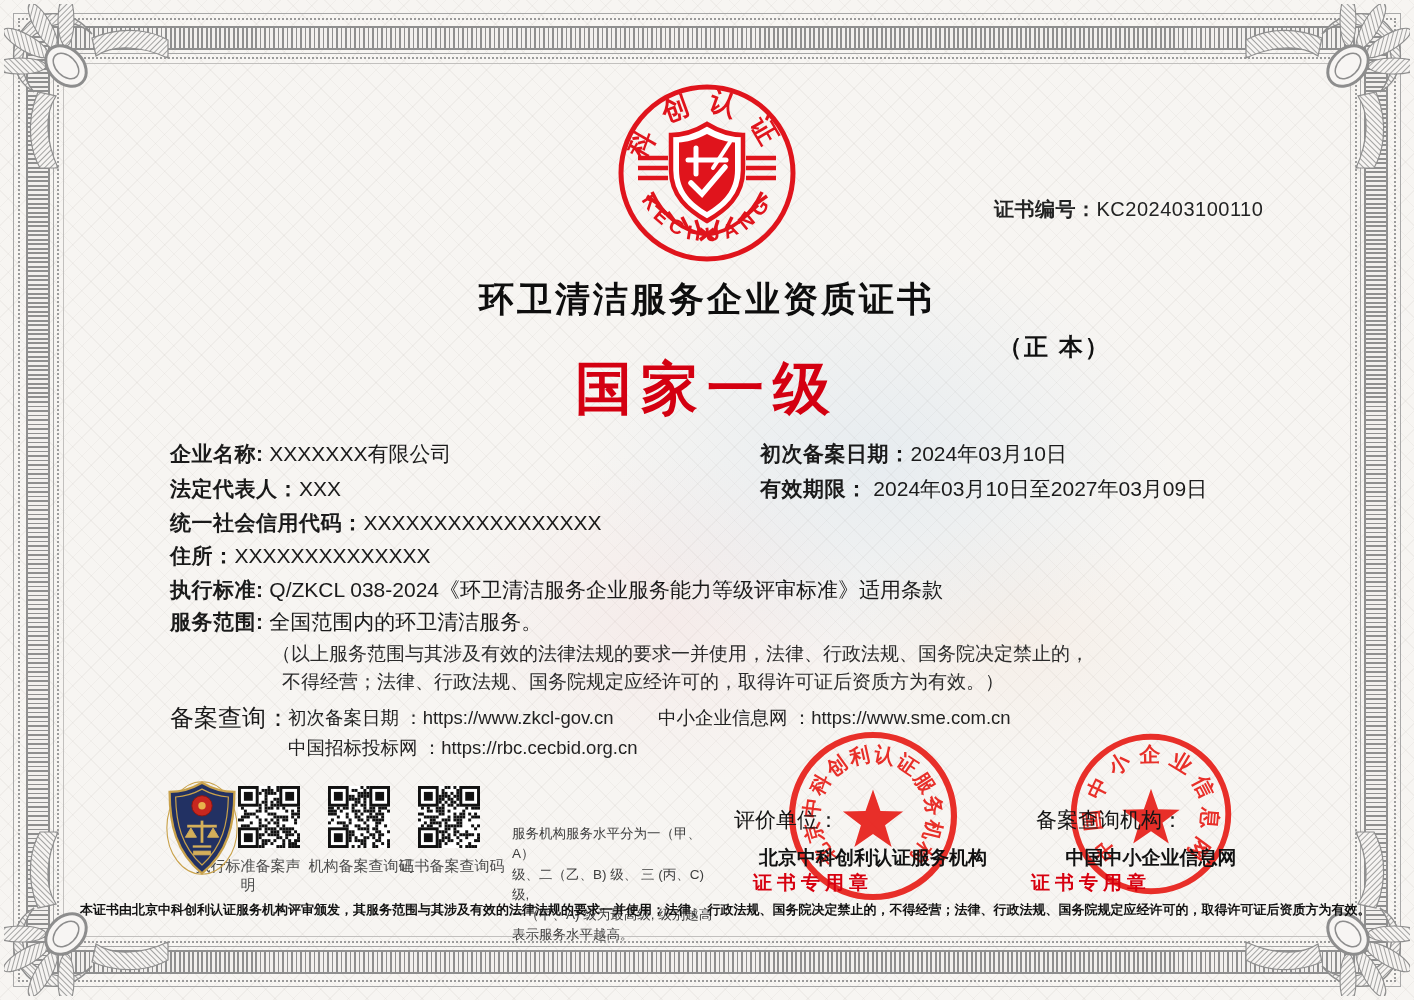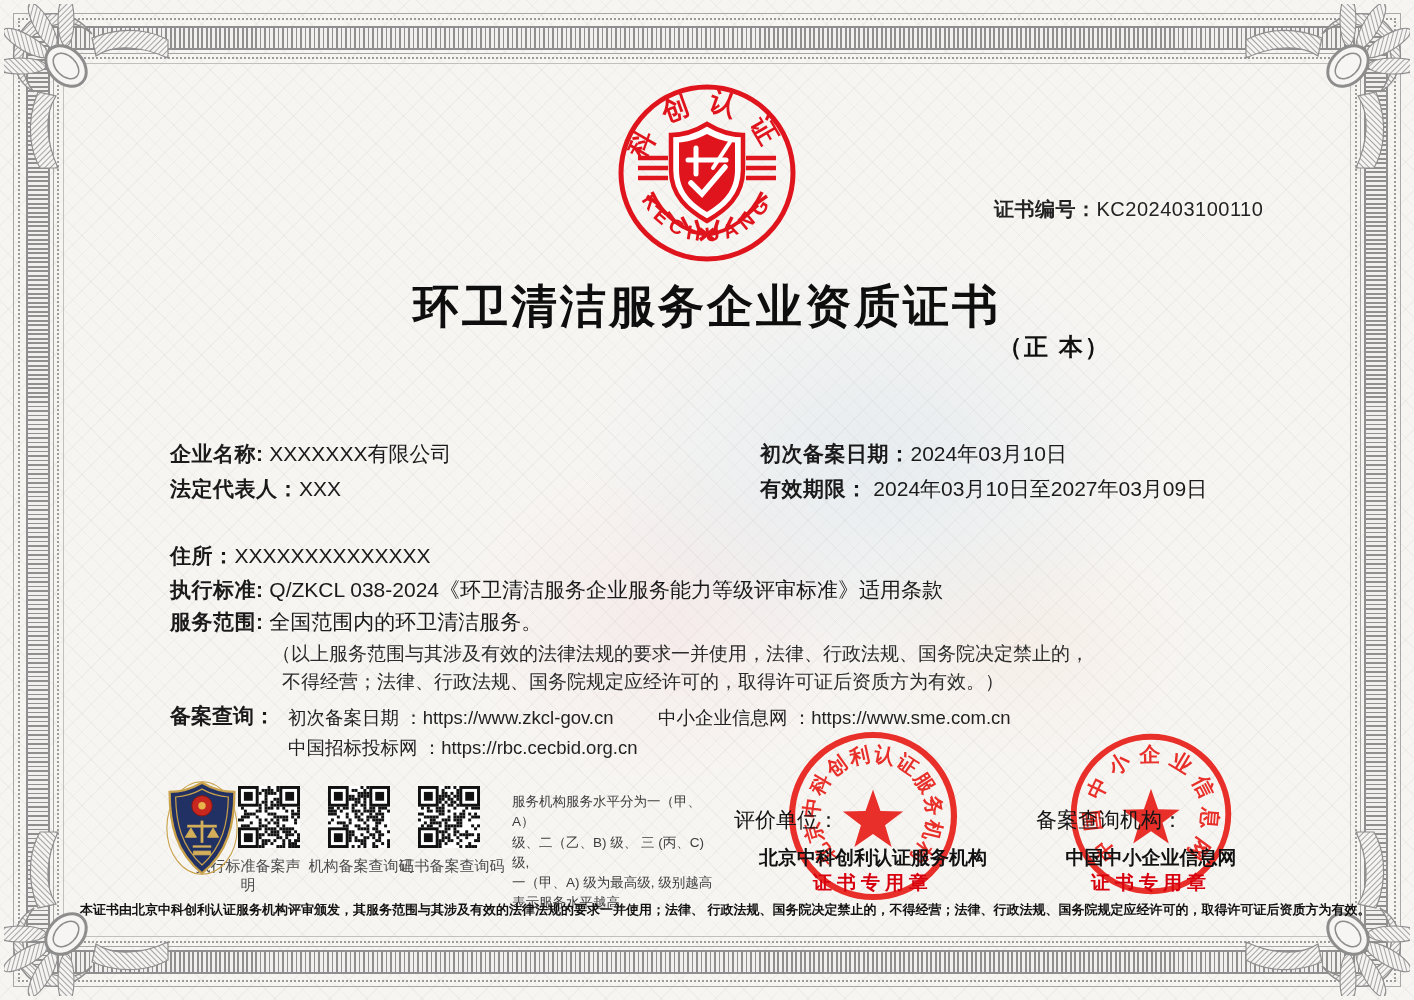--- a/index.html
+++ b/index.html
@@ -28,35 +28,35 @@
   .line-e{position:absolute;inset:63px;border:1px solid #c2c0be;pointer-events:none;}
   .corner{position:absolute;width:168px;height:168px;pointer-events:none;}
   .corner.tl{left:4px;top:4px;}
   .corner.tr{right:4px;top:4px;transform:scaleX(-1);}
   .corner.bl{left:4px;bottom:4px;transform:scaleY(-1);}
   .corner.br{right:4px;bottom:4px;transform:scale(-1,-1);}
   
   .abs{position:absolute;}
   .certno{left:994px;top:196px;font-size:20px;color:#222;letter-spacing:.5px;}
   .title-main{left:0;right:0;top:276px;text-align:center;font-family:Liberation Mono, monospace;
-    font-size:46px;font-weight:900;letter-spacing:3px;color:#0e0e0e;}
+    font-size:35px;font-weight:900;letter-spacing:3px;color:#0e0e0e;}
   .copy-type{left:998px;top:331px;font-size:24px;font-weight:700;color:#111;letter-spacing:2px;}
   .grade{left:0;right:0;top:351px;text-align:center;font-family:"DejaVu Serif","Liberation Serif",serif;
     font-size:57px;font-weight:900;letter-spacing:9px;color:#d40011;}
   .frow{font-size:21px;white-space:nowrap;}
   .frow b{font-weight:700;letter-spacing:.5px;}
   .note{font-size:19px;color:#2b2b2b;}
-  .qlabel{font-size:21px;font-weight:700;}
+  .qlabel{font-size:24px;font-weight:400;}
   .qrow{font-size:18.5px;color:#222;white-space:nowrap;}
   .qr-box{width:62px;height:62px;}
   .qr-label{font-size:15px;color:#4c4c4c;text-align:center;width:116px;}
-  .level-note{left:512px;top:792px;width:205px;font-size:13.5px;line-height:1.5;color:#3c3c3c;}
+  .level-note{left:512px;top:824px;width:205px;font-size:13.5px;line-height:1.5;color:#3c3c3c;}
   .seal-label{font-size:21px;font-weight:400;color:#151515;z-index:5;}
   .org-name{width:240px;text-align:center;font-size:19px;font-weight:700;color:#111;z-index:5;}
-  .stamp-line{width:240px;text-align:center;font-size:19px;font-weight:700;color:#d7000f;letter-spacing:5px;z-index:5;}
+  .stamp-line{width:240px;text-align:left;font-size:19px;font-weight:700;color:#d7000f;letter-spacing:5px;z-index:5;}
   .seal{position:absolute;z-index:3;opacity:.94;}
   .fine-print{left:80px;right:80px;top:901px;text-align:left;font-size:13px;font-weight:700;color:#111;white-space:nowrap;}
   .badge{left:165px;top:779px;z-index:2;}
 </style>
 </head>
 <body>
 
 <div class="page">
 
   <svg width="0" height="0" style="position:absolute" aria-hidden="true">
@@ -172,26 +172,30 @@
       <textPath href="#arcBot" startOffset="50%" text-anchor="middle">KECHUANG</textPath>
     </text>
   </svg>
 
   <div class="abs certno">
     <b>证书编号：</b><span>KC202403100110</span>
   </div>
 
   <div class="abs title-main">环卫清洁服务企业资质证书</div>
   <div class="abs copy-type">（正 本）</div>
+  <div class="abs grade">国家一级</div>
 
   <div class="abs frow" style="left:170px;top:440px">
     <b>企业名称:</b> <span>XXXXXXX有限公司</span>
   </div>
   <div class="abs frow" style="left:170px;top:475px">
     <b>法定代表人：</b><span>XXX</span>
+  </div>
+  <div class="abs frow" style="left:170px;top:509px">
+    <b>统一社会信用代码：</b><span>XXXXXXXXXXXXXXXXX</span>
   </div>
   <div class="abs frow" style="left:170px;top:542px">
     <b>住所：</b><span>XXXXXXXXXXXXXX</span>
   </div>
 
   <div class="abs frow" style="left:760px;top:440px">
     <b>初次备案日期：</b><span>2024年03月10日</span>
   </div>
   <div class="abs frow" style="left:760px;top:475px">
     <b>有效期限：</b> <span>2024年03月10日至2027年03月09日</span>

